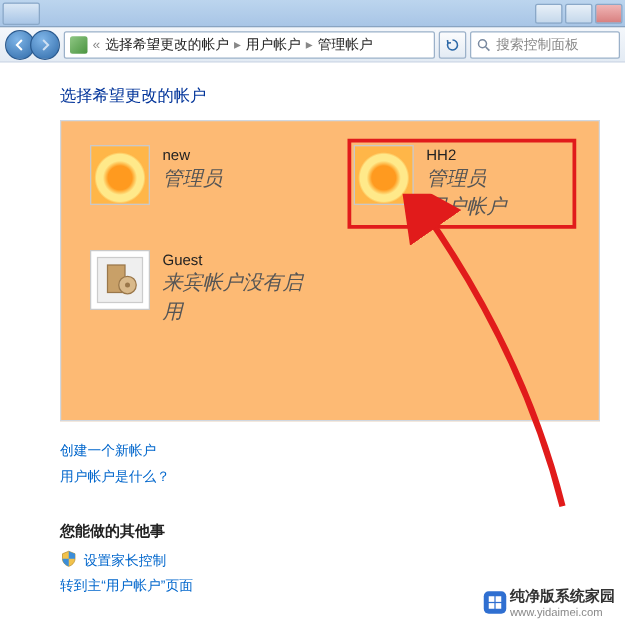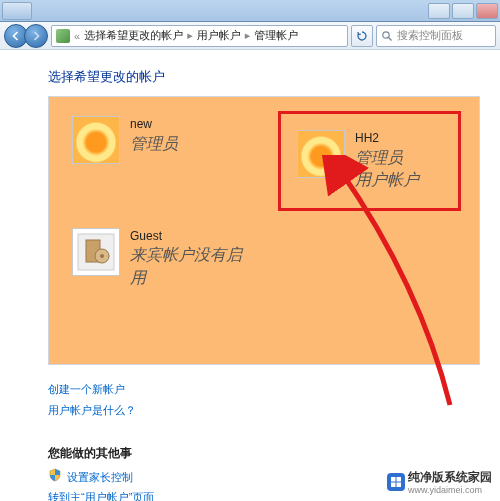--- a/index.html
+++ b/index.html
@@ -25,21 +25,21 @@
     .searchbox { width: 120px; height: 22px; background: #fff; border: 1px solid #9bb1c9; border-radius: 2px; display: flex; align-items: center; padding: 0 4px; font-size: 11px; color: #888; gap: 4px; }
     .searchbox svg { flex-shrink: 0; }
 
     
     .content { padding: 18px 20px 10px 48px; color: #1f3f6e; }
     .content h2 { font-size: 13px; font-weight: normal; color: #003399; margin-bottom: 10px; }
 
     .accountbox { border: 1px solid #d0d7e0; background: #fdba74; padding: 14px 18px 70px; margin-bottom: 14px; min-height: 200px; }
     .accgrid { display: grid; grid-template-columns: 1fr 1fr; gap: 12px 28px; }
     .accitem { display: flex; align-items: flex-start; gap: 10px; padding: 3px; border: 2px solid transparent; }
-    .accitem.hl { border: 3px solid #e11b1b; padding: 16px; }
+    .accitem.hl { border: 3px solid #e11b1b; padding: 2px; }
     .accicon { width: 48px; height: 48px; border: 1px solid #c9c9c9; background: #fff; padding: 2px; flex-shrink: 0; display: flex; align-items: center; justify-content: center; }
     .accicon.flower { background: radial-gradient(circle at 50% 55%, #ff9a1f 0 28%, #ffe98a 40% 55%, #ffb648 60% 100%); }
     .accicon.guest svg { width: 40px; height: 40px; }
     .accinfo { font-size: 11px; line-height: 1.4; }
     .accinfo .n { font-size: 12px; color: #222; }
     .accinfo .d { color: #555; font-size: 16px; font-style: italic; }
 
     .links { font-size: 11px; line-height: 1.9; }
     .links a { color: #0066cc; text-decoration: none; }
 

